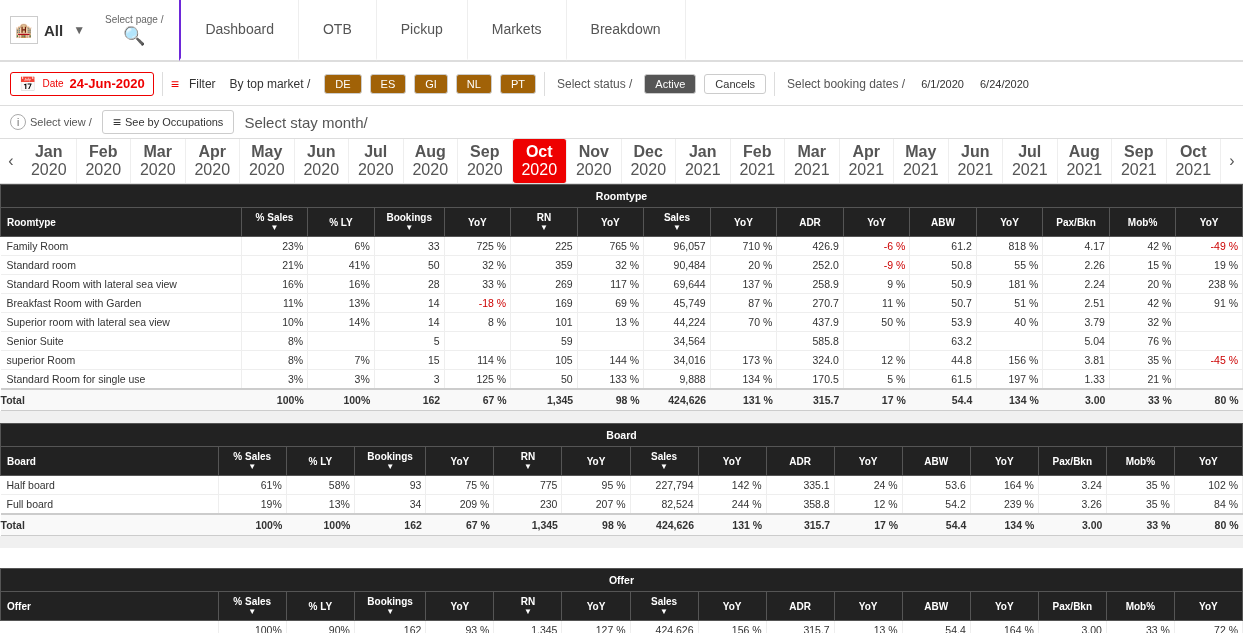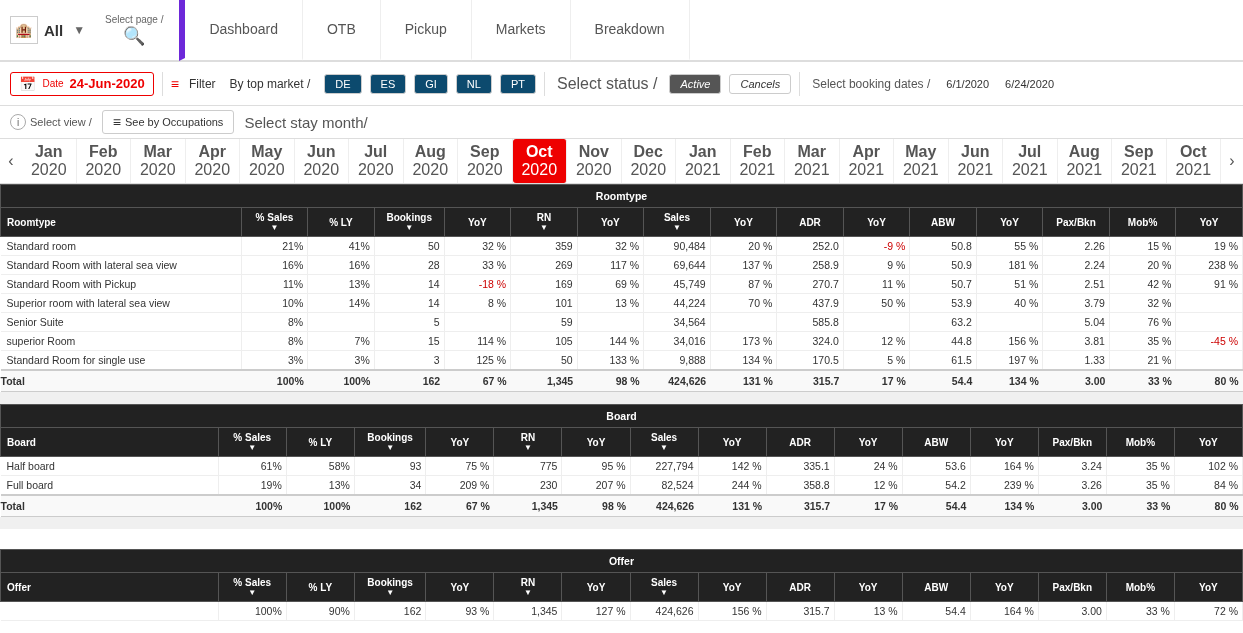--- a/index.html
+++ b/index.html
@@ -10,35 +10,35 @@
     .nav-logo { display: flex; align-items: center; gap: 6px; margin-right: 20px; }
     .nav-logo-icon { width: 28px; height: 28px; background: #fff; border: 1px solid #ccc; display: flex; align-items: center; justify-content: center; font-size: 14px; }
     .nav-all { font-size: 15px; font-weight: bold; color: #333; }
     .nav-dropdown { font-size: 12px; color: #666; margin-left: 4px; cursor: pointer; }
     .nav-select-page { display: flex; flex-direction: column; align-items: center; margin-right: 16px; cursor: pointer; }
     .nav-select-page-label { font-size: 10px; color: #666; text-align: right; }
     .nav-select-page-icon { font-size: 18px; color: #c00; }
     .nav-tabs { display: flex; align-items: center; flex: 1; }
     .nav-tab { padding: 0 24px; height: 62px; display: flex; align-items: center; font-size: 14px; color: #555; border-bottom: 3px solid transparent; cursor: pointer; border-right: 1px solid #eee; }
     .nav-tab.active { color: #c00; border-bottom: 3px solid #c00; font-weight: bold; }
-    .nav-tab:first-child { border-left: 6px solid #6d28d9; }
+    .nav-tab:first-child { border-left: 2px solid #6d28d9; }
 
     
     .filter-bar { display: flex; align-items: center; padding: 6px 10px; border-bottom: 1px solid #ddd; gap: 8px; height: 44px; }
     .filter-date { display: flex; align-items: center; gap: 6px; font-size: 12px; color: #333; border: 1px solid #e00; border-radius: 3px; padding: 3px 8px; }
     .filter-date-icon { color: #e00; font-size: 14px; }
     .filter-date-label { font-size: 10px; color: #e00; }
     .filter-date-value { font-size: 13px; font-weight: bold; color: #e00; }
     .filter-separator { width: 1px; height: 24px; background: #ddd; }
     .filter-icon { color: #e00; font-size: 14px; font-weight: bold; margin-right: 2px; }
     .filter-label { font-size: 12px; color: #333; margin-right: 6px; }
     .market-chip { padding: 3px 10px; border: 1px solid #ccc; border-radius: 3px; font-size: 11px; cursor: pointer; background: #fff; }
-    .market-chip.active { background: #0c4a6e; color: #fff; }
-    .status-label { font-size: 16px; color: #555; margin: 16px 4px; }
-    .status-chip { padding: 3px 10px; border: 1px solid #ccc; border-radius: 3px; font-size: 11px; cursor: pointer; font-style: italic; }
+    .market-chip.active { background: #a16207; color: #fff; }
+    .status-label { font-size: 12px; color: #555; margin: 16px 4px; }
+    .status-chip { padding: 3px 10px; border: 1px solid #ccc; border-radius: 3px; font-size: 11px; cursor: pointer; }
     .status-chip.active { background: #555; color: #fff; }
     .booking-label { font-size: 12px; color: #555; margin: 0 4px; }
     .booking-date { font-size: 11px; color: #333; margin: 0 4px; }
 
     
     .view-bar { display: flex; align-items: center; padding: 4px 10px; border-bottom: 1px solid #ddd; gap: 10px; }
     .view-label { font-size: 11px; color: #555; }
     .view-btn { display: flex; align-items: center; gap: 4px; background: #fff; border: 1px solid #ccc; border-radius: 3px; padding: 3px 10px; cursor: pointer; font-size: 11px; color: #333; }
     .view-btn-icon { font-size: 14px; }
     .stay-month-label { font-size: 15px; color: #555; }
@@ -240,20 +240,38 @@
           <th style="min-width: 50px;">YoY</th>
           <th style="min-width: 50px;">ABW</th>
           <th style="min-width: 50px;">YoY</th>
           <th style="min-width: 50px;">Pax/Bkn</th>
           <th style="min-width: 50px;">Mob%</th>
           <th style="min-width: 50px;">YoY</th>
         </tr>
     </tbody>
       <tbody id="roomtype-body">
         <tr class="data-row">
+          <td>Family Room</td>
+          <td>23%</td>
+          <td>6%</td>
+          <td>33</td>
+          <td>725 %</td>
+          <td>225</td>
+          <td>765 %</td>
+          <td>96,057</td>
+          <td>710 %</td>
+          <td>426.9</td>
+          <td style="color: rgb(204, 0, 0);">-6 %</td>
+          <td>61.2</td>
+          <td>818 %</td>
+          <td>4.17</td>
+          <td>42 %</td>
+          <td style="color: rgb(204, 0, 0);">-49 %</td>
+        </tr>
+        <tr class="data-row">
           <td>Standard room</td>
           <td>21%</td>
           <td>41%</td>
           <td>50</td>
           <td>32 %</td>
           <td>359</td>
           <td>32 %</td>
           <td>90,484</td>
           <td>20 %</td>
           <td>252.0</td>
@@ -276,21 +294,21 @@
           <td>137 %</td>
           <td>258.9</td>
           <td>9 %</td>
           <td>50.9</td>
           <td>181 %</td>
           <td>2.24</td>
           <td>20 %</td>
           <td>238 %</td>
         </tr>
         <tr class="data-row">
-          <td>Standard Room with Pickup</td>
+          <td>Breakfast Room with Garden</td>
           <td>11%</td>
           <td>13%</td>
           <td>14</td>
           <td style="color: rgb(204, 0, 0);">-18 %</td>
           <td>169</td>
           <td>69 %</td>
           <td>45,749</td>
           <td>87 %</td>
           <td>270.7</td>
           <td>11 %</td>

